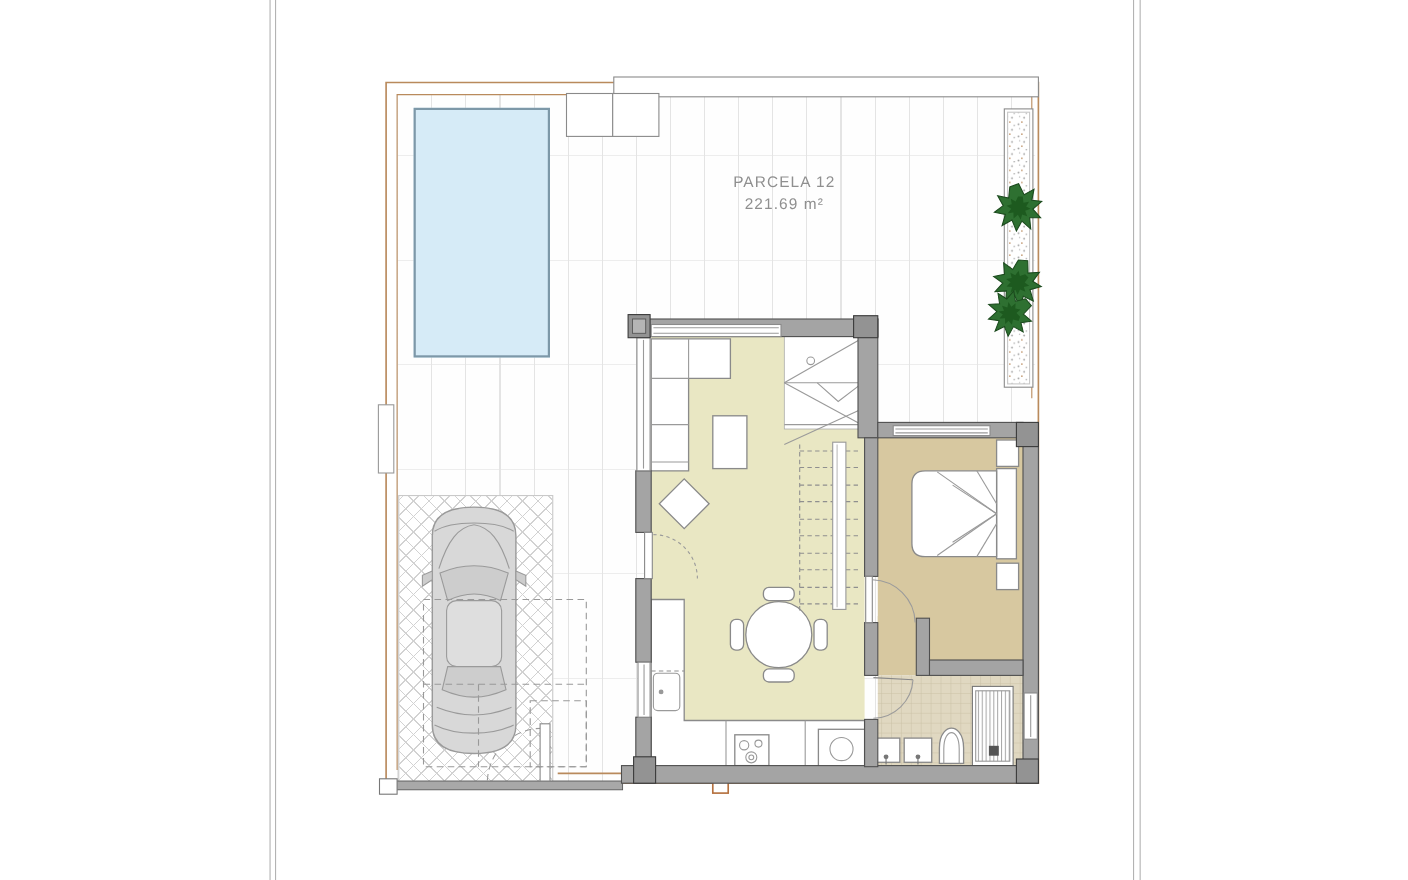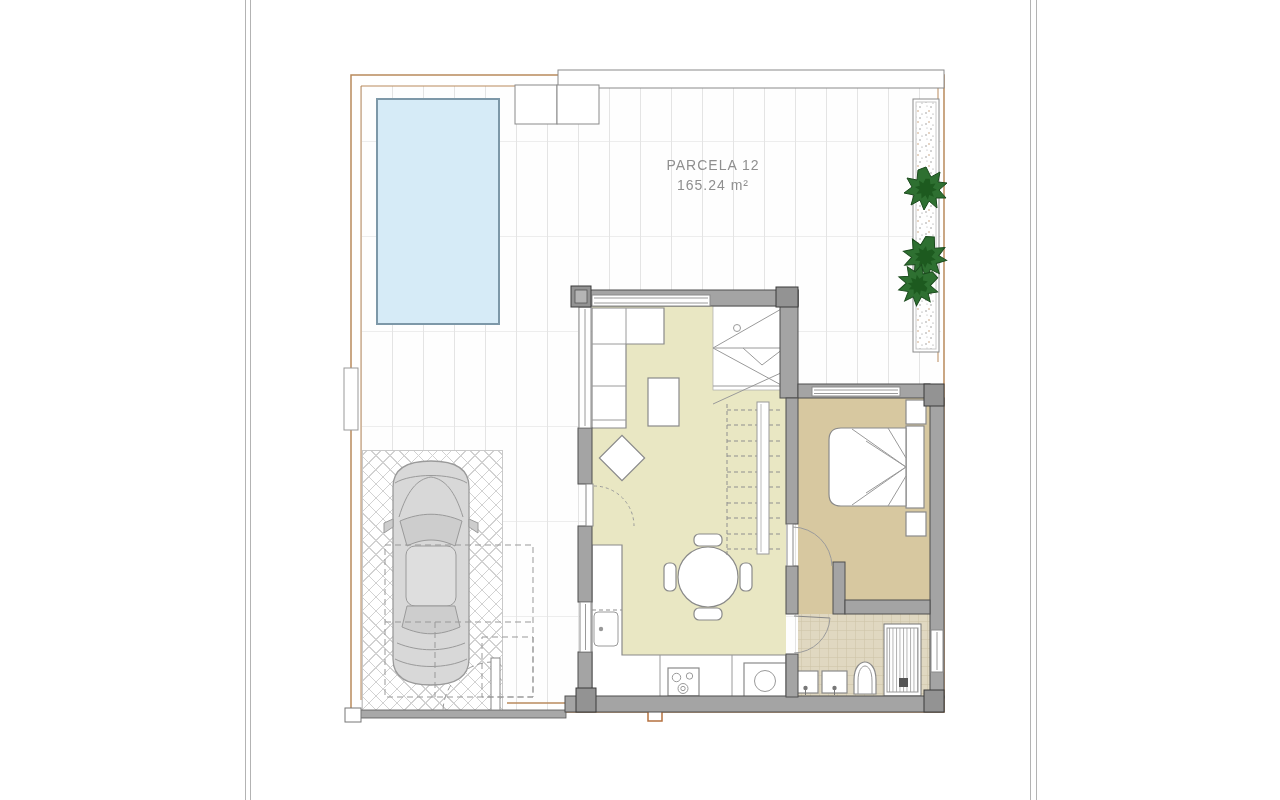--- a/index.html
+++ b/index.html
@@ -292,15 +292,15 @@
       <path class="arc" d="M793,527 A40,40 0 0 1 832,566"></path>
     </g>
     <g>
       <line x1="794" y1="616" x2="830" y2="618" stroke="#888"></line>
       <path class="arc" d="M830,618 A37,37 0 0 1 794,653"></path>
     </g>
   </svg>
 
   <div id="plot-label">
     <div>PARCELA 12</div>
-    <div>165.24 m²</div>
+    <div>221.69 m²</div>
   </div>
 </div>
 
 </body></html>

